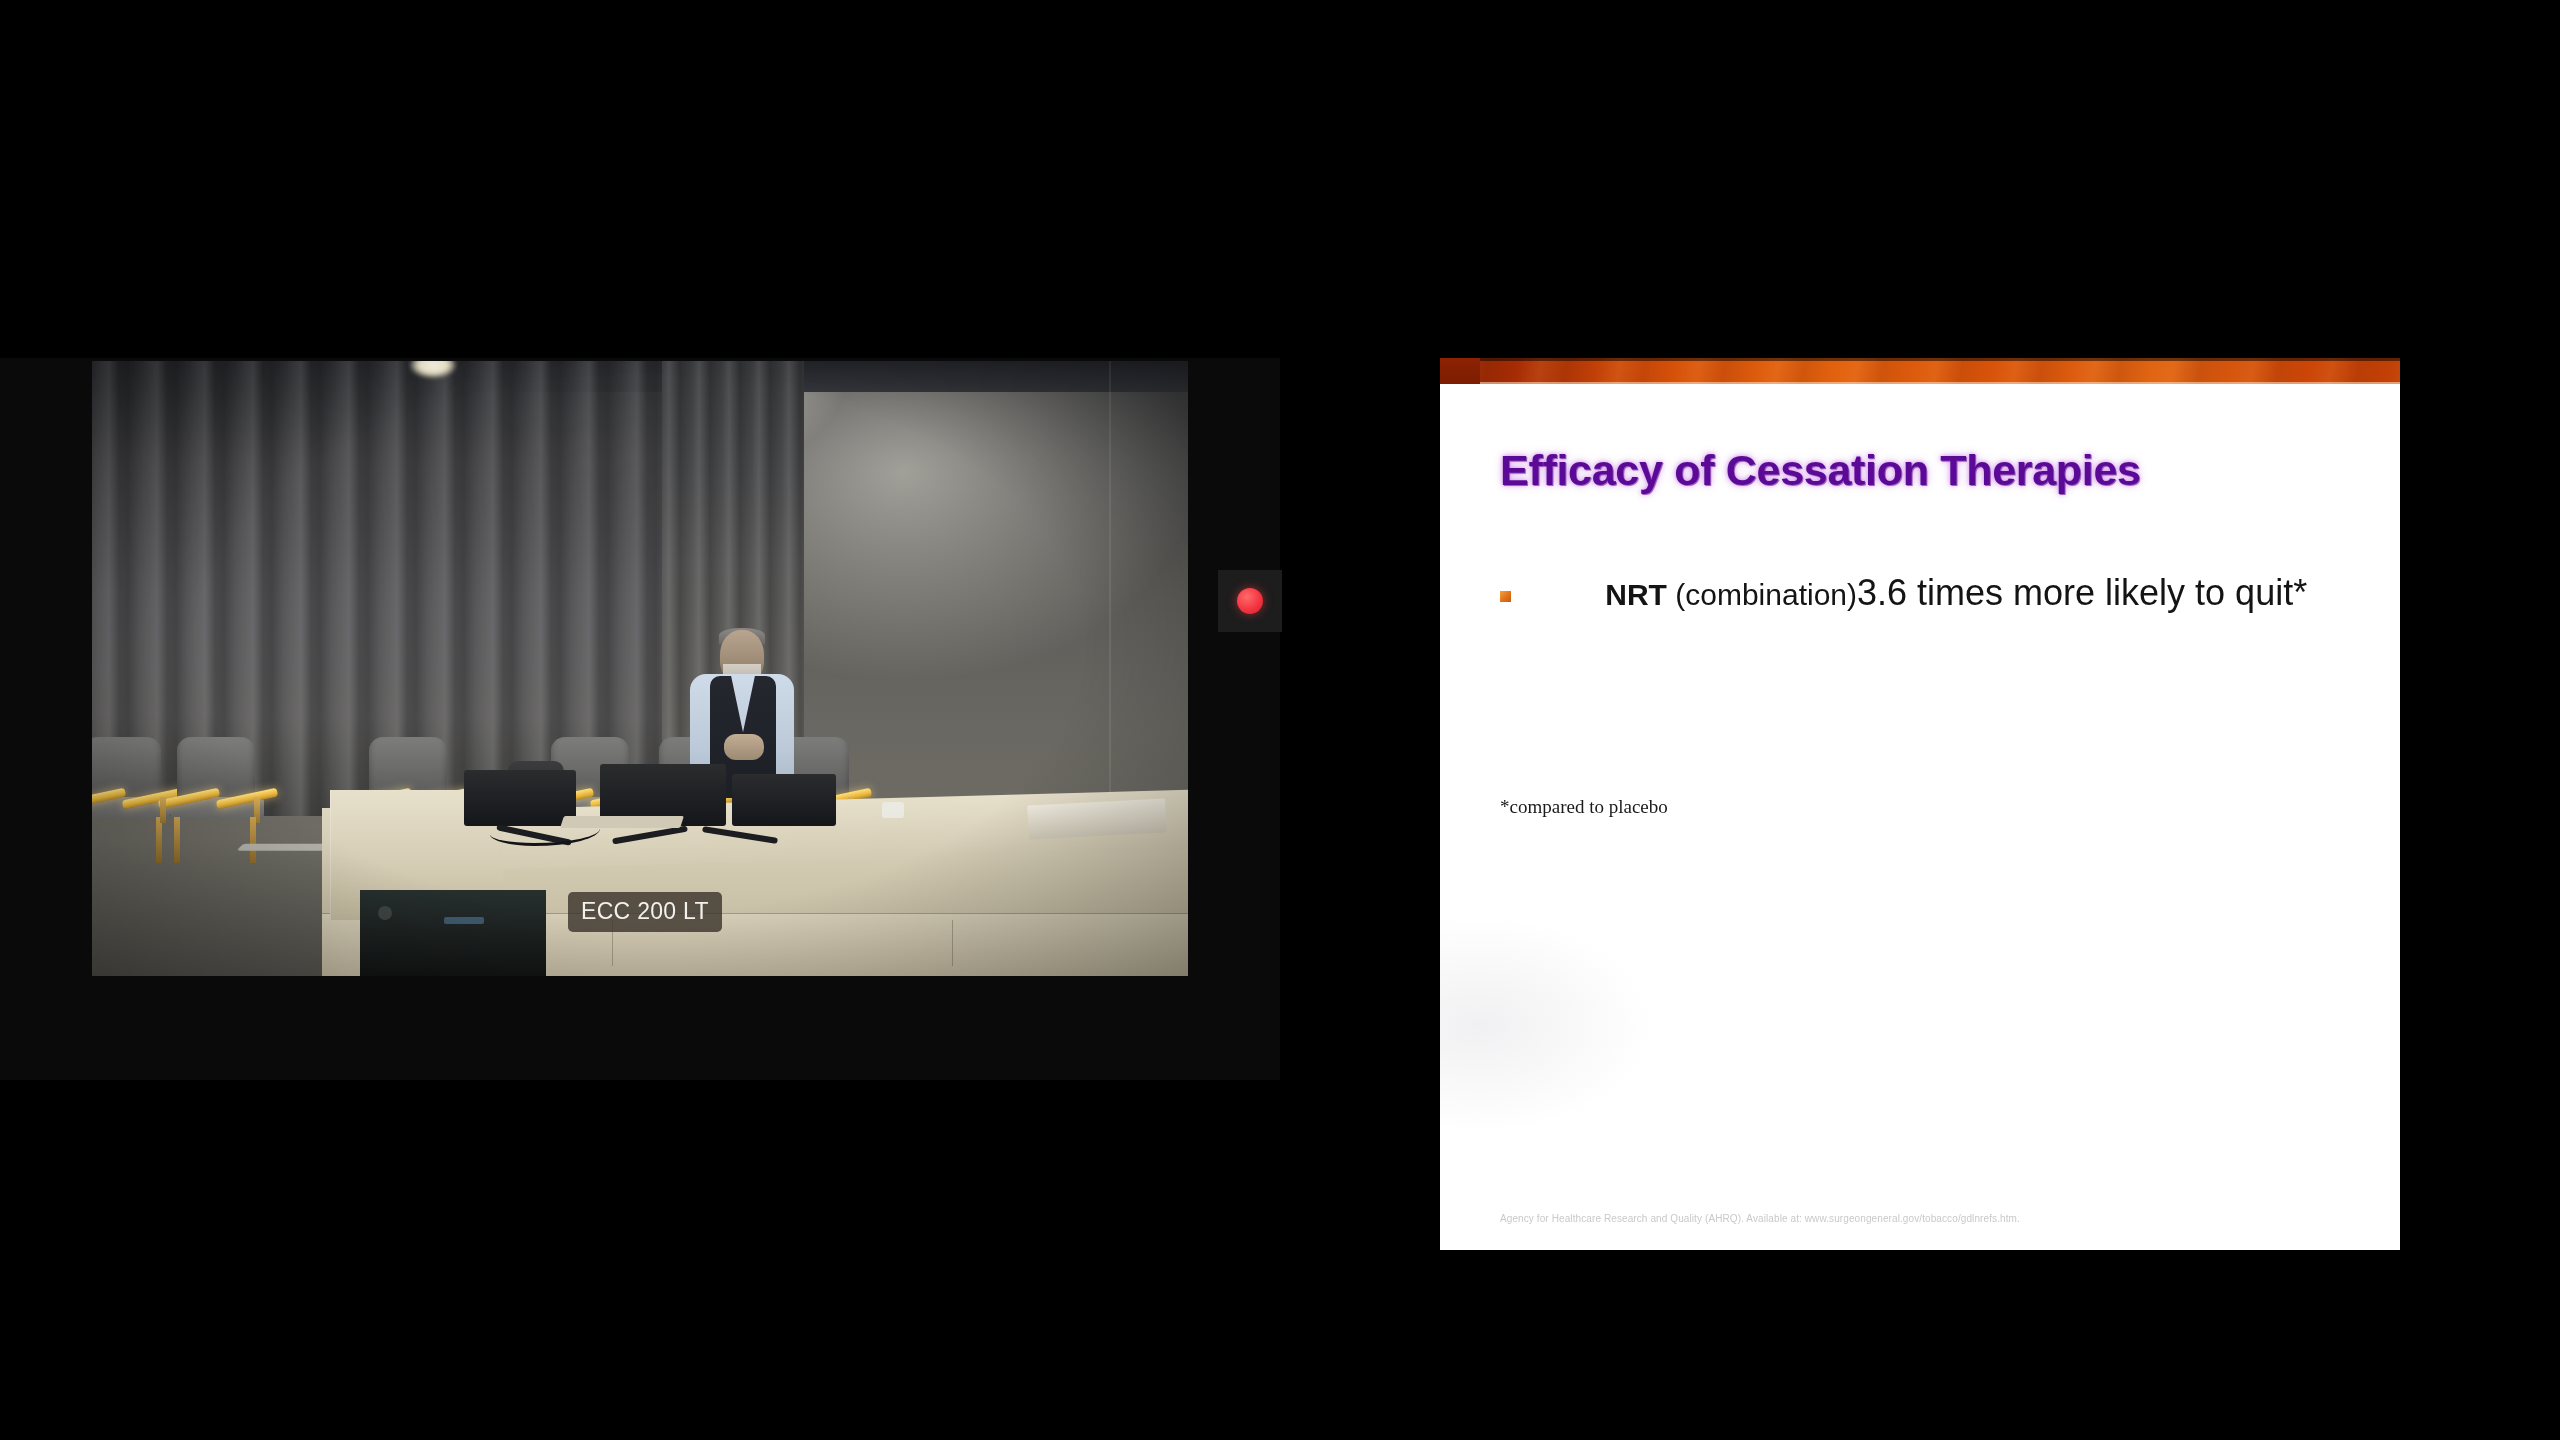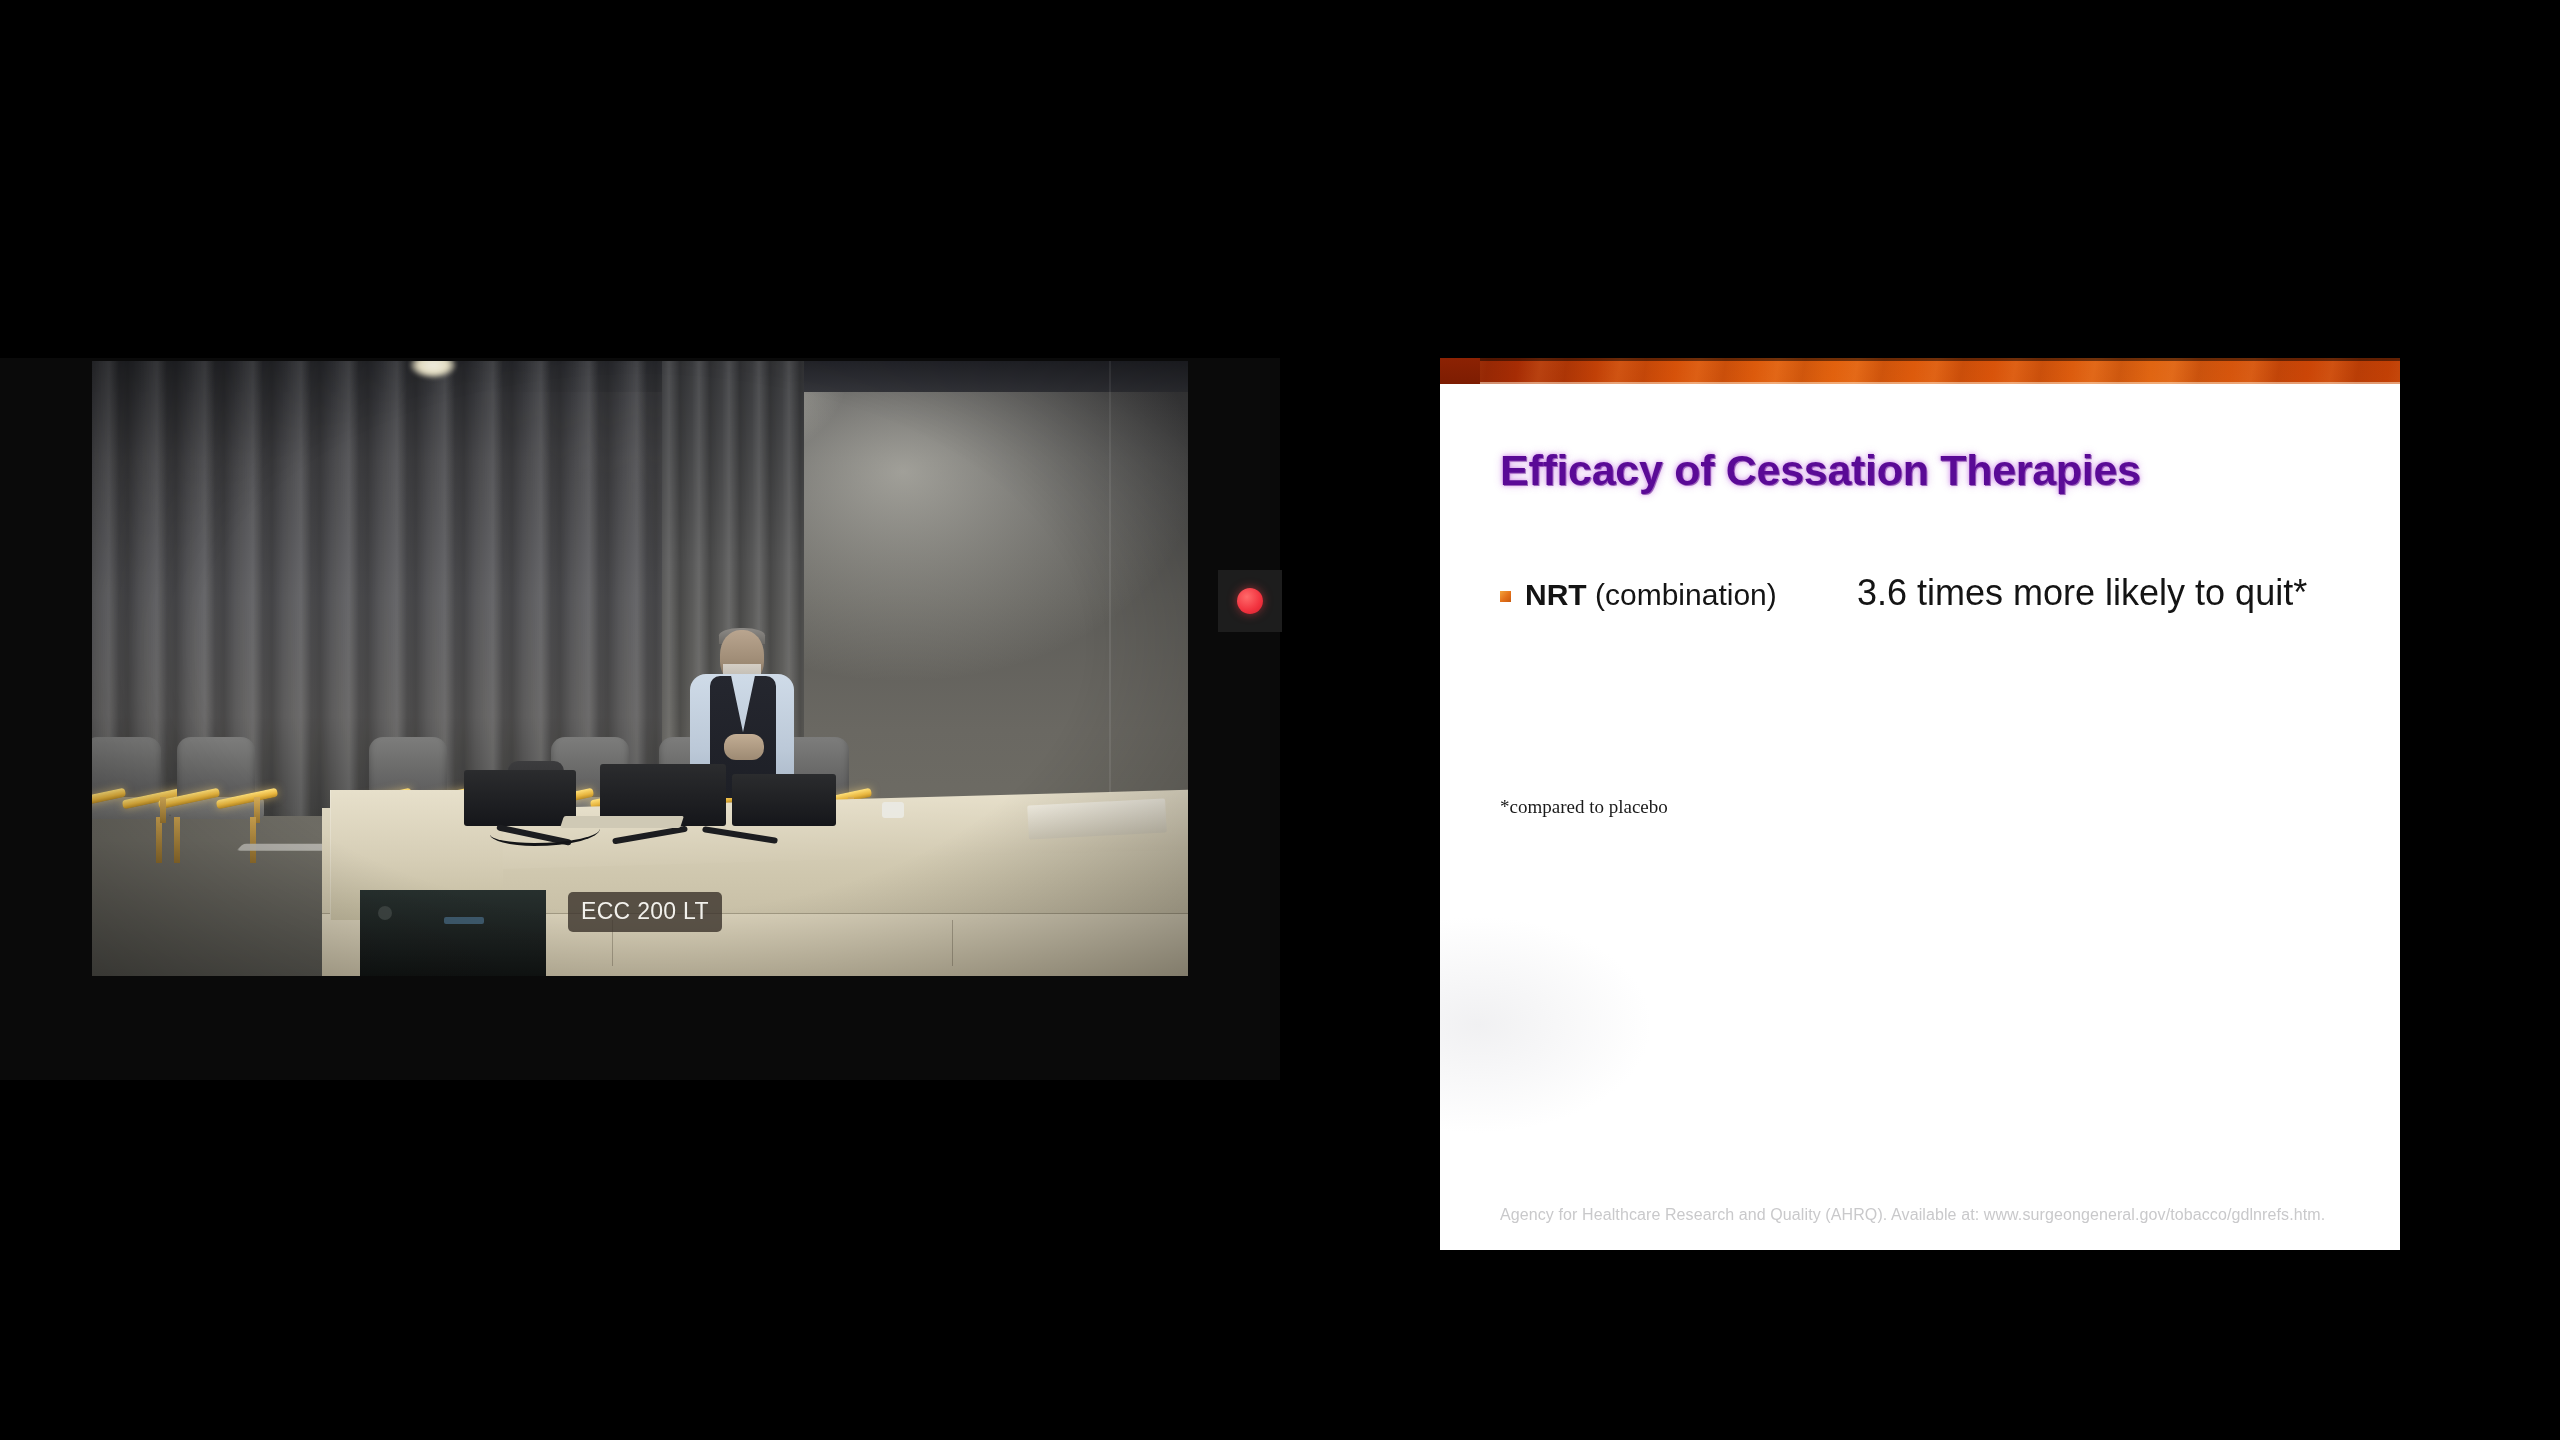--- a/index.html
+++ b/index.html
@@ -524,20 +524,21 @@
       0 0 10px rgba(160,50,205,0.30),
       1px 1px 0 rgba(60,0,110,0.55);
     white-space: nowrap;
   }
 
   .bullet-list {
     position: absolute;
     left: 60px;
     top: 188px;
     width: 870px;
+    text-align: right;
   }
 
   .bullet-row {
     display: flex;
     align-items: baseline;
     margin-bottom: 25px;
   }
 
   .bullet-marker {
     width: 11px;
@@ -568,21 +569,21 @@
     top: 412px;
     font-size: 19px;
     color: #1a1a1a;
     font-family: Liberation Serif, serif;
   }
 
   .citation {
     position: absolute;
     left: 60px;
     bottom: 26px;
-    font-size: 16px;
+    font-size: 10px;
     color: #c9c9cb;
     letter-spacing: 0.1px;
     white-space: nowrap;
   }
 </style>
 </head>
 <body>
 
 <div id="stage">
 

